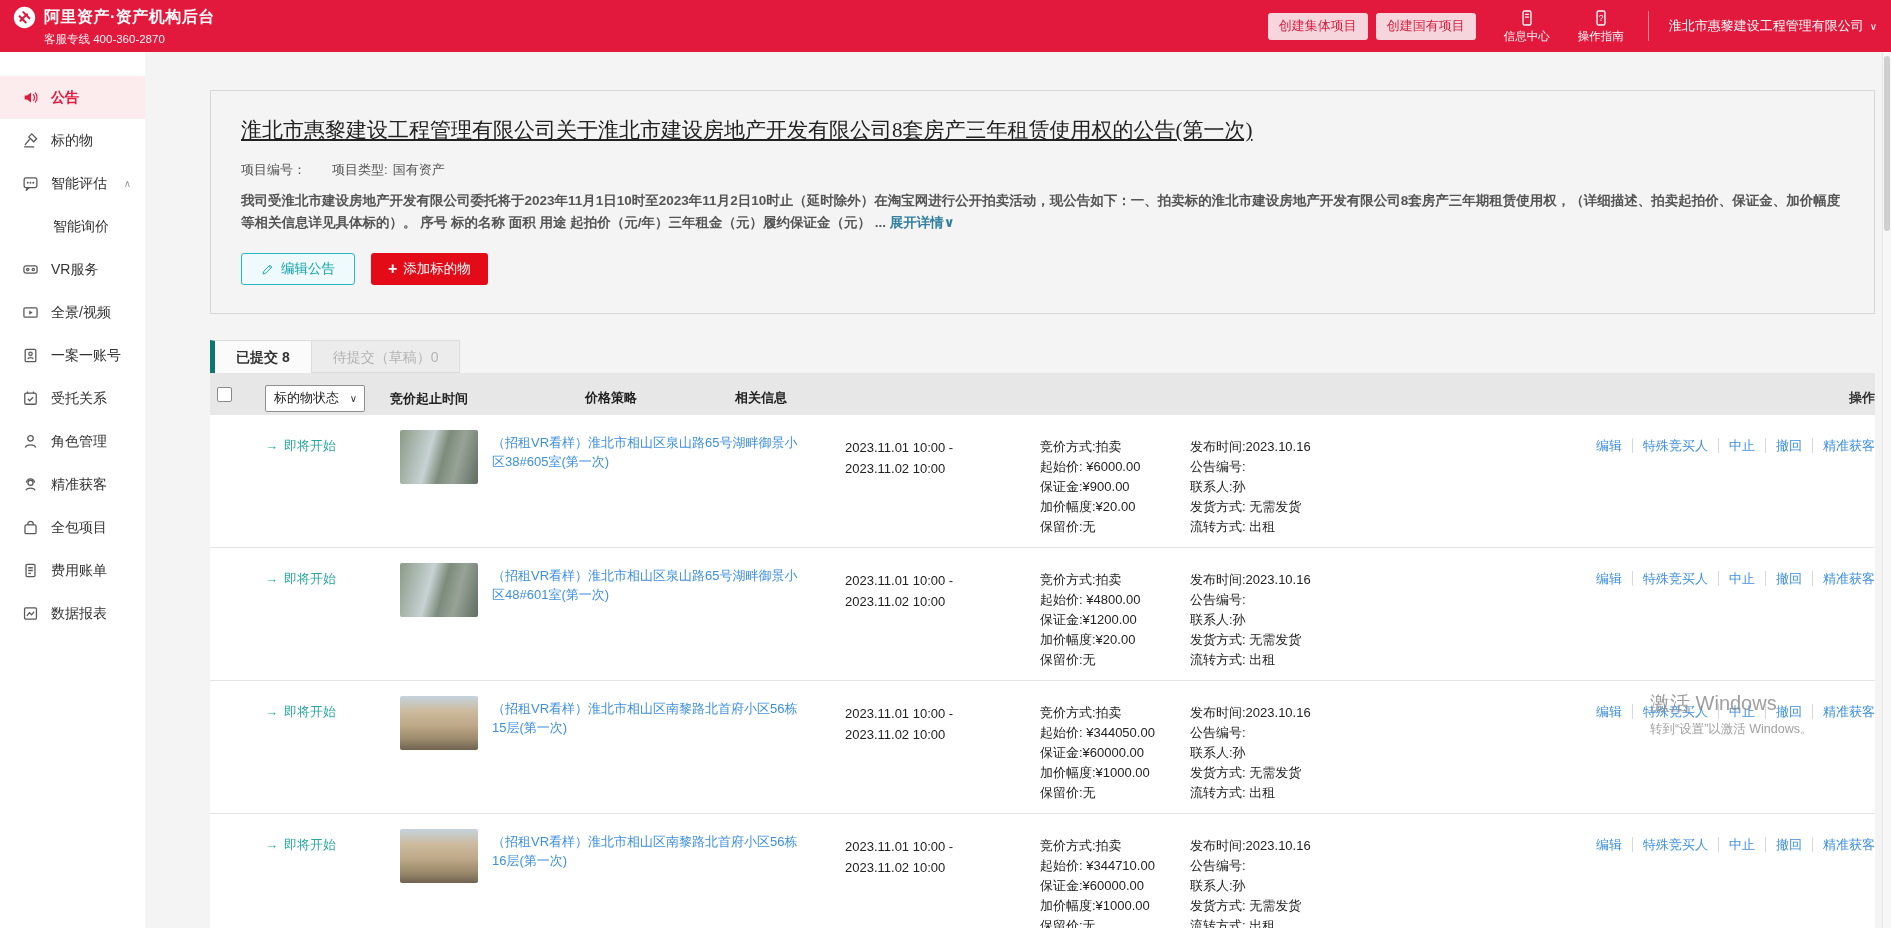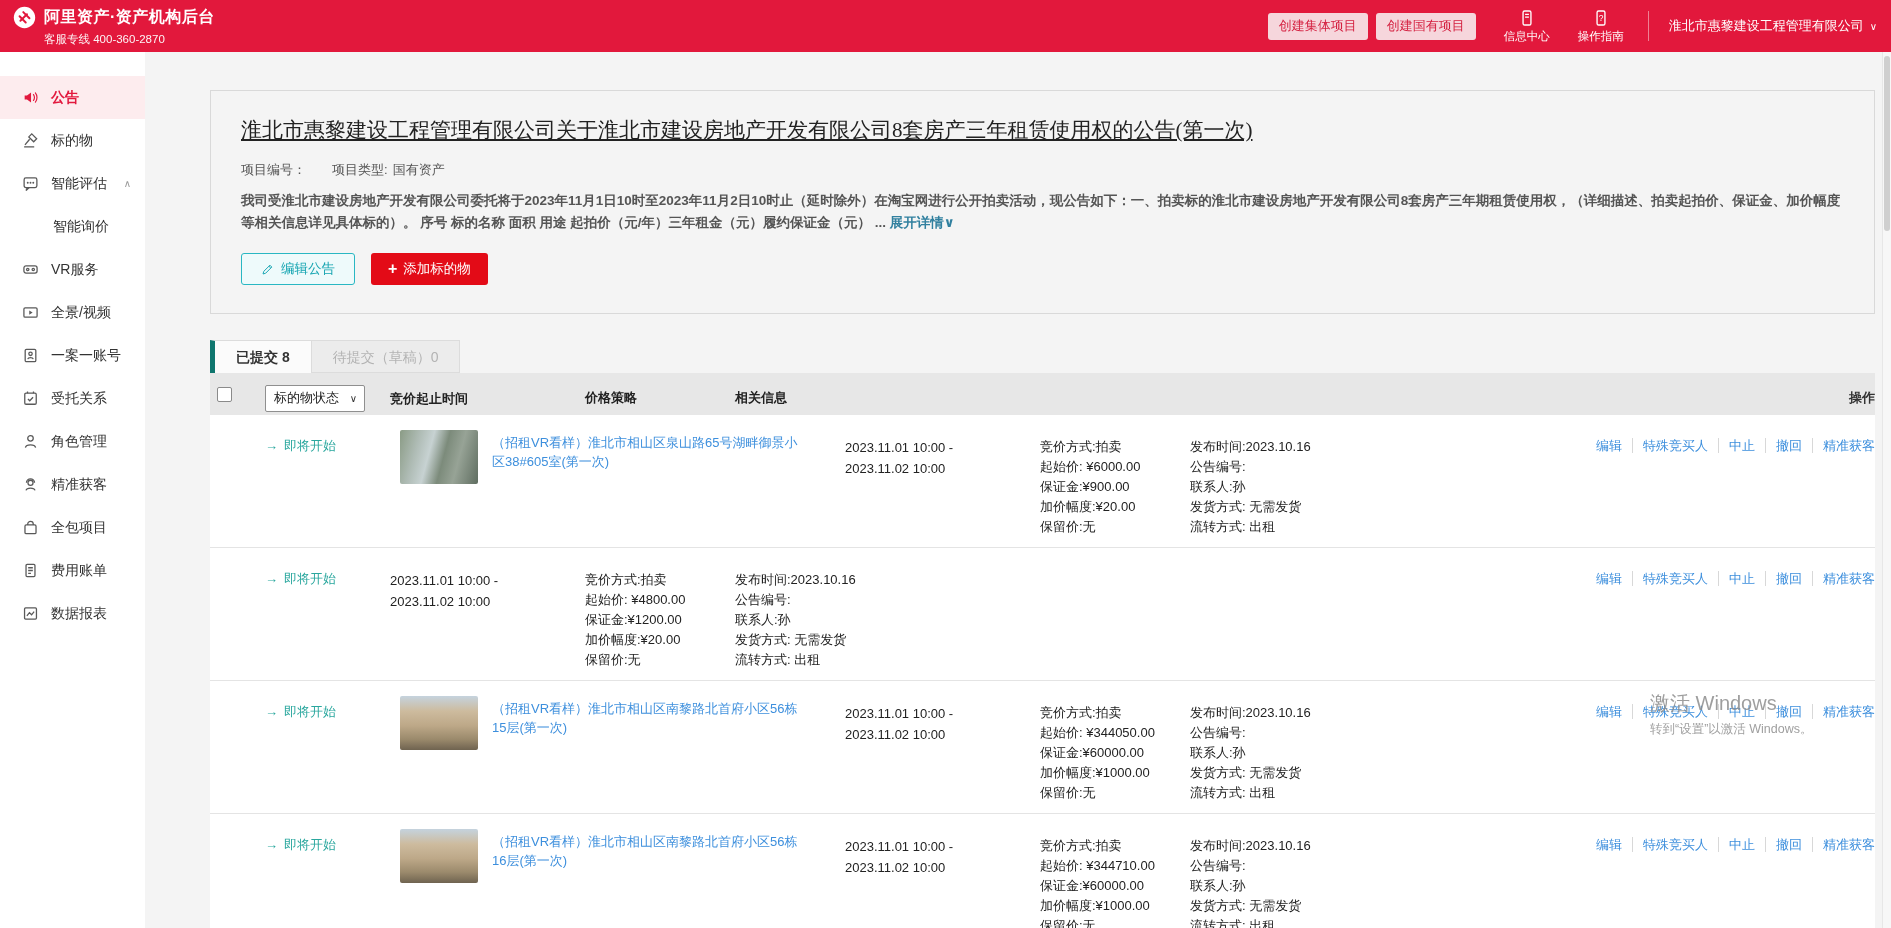--- a/index.html
+++ b/index.html
@@ -344,20 +344,24 @@
               <div>公告编号:</div>
               <div>联系人:孙</div>
               <div>发货方式: 无需发货</div>
               <div>流转方式: 出租</div>
             </div>
             <div class="c c-actions"><a class="alink">编辑</a><a class="alink">特殊竞买人</a><a class="alink">中止</a><a class="alink">撤回</a><a class="alink">精准获客</a></div>
           </div>
           <div class="trow">
             <div class="c c-check"></div>
             <div class="c c-status"><span class="arrow">→</span><span>即将开始</span></div>
+            <div class="c c-name">
+              <div class="thumb photo-street"></div>
+              <a class="nlink">（招租VR看样）淮北市相山区泉山路65号湖畔御景小区48#601室(第一次)</a>
+            </div>
             <div class="c c-time">
               <div>2023.11.01 10:00 -</div>
               <div>2023.11.02 10:00</div>
             </div>
             <div class="c c-price">
               <div>竞价方式:拍卖</div>
               <div>起始价: ¥4800.00</div>
               <div>保证金:¥1200.00</div>
               <div>加价幅度:¥20.00</div>
               <div>保留价:无</div>

